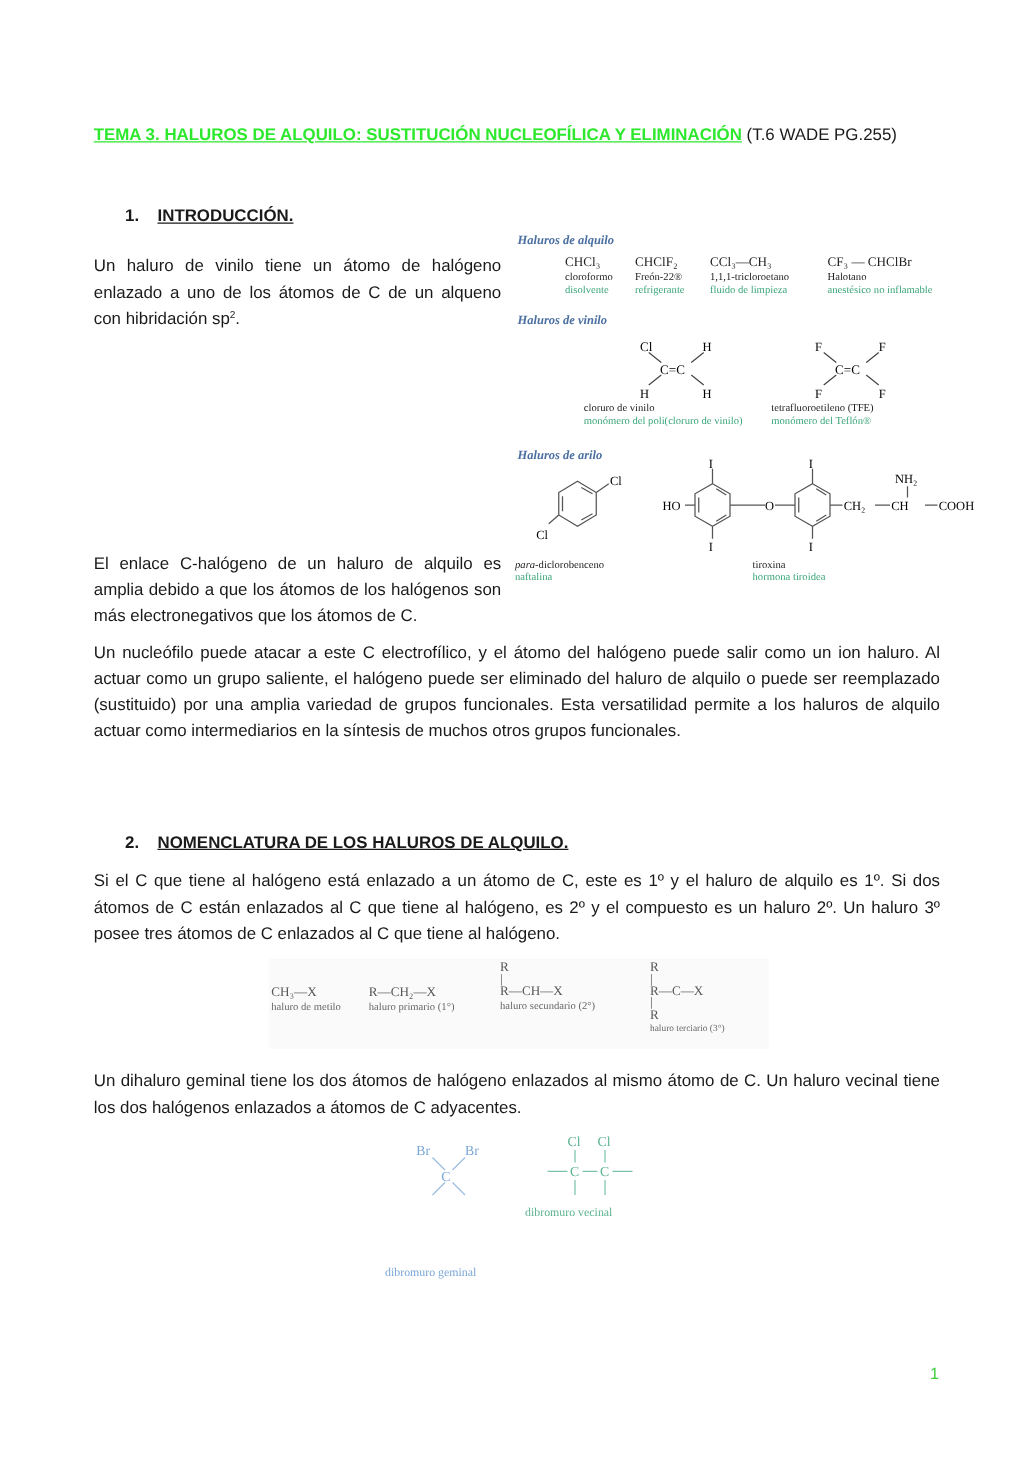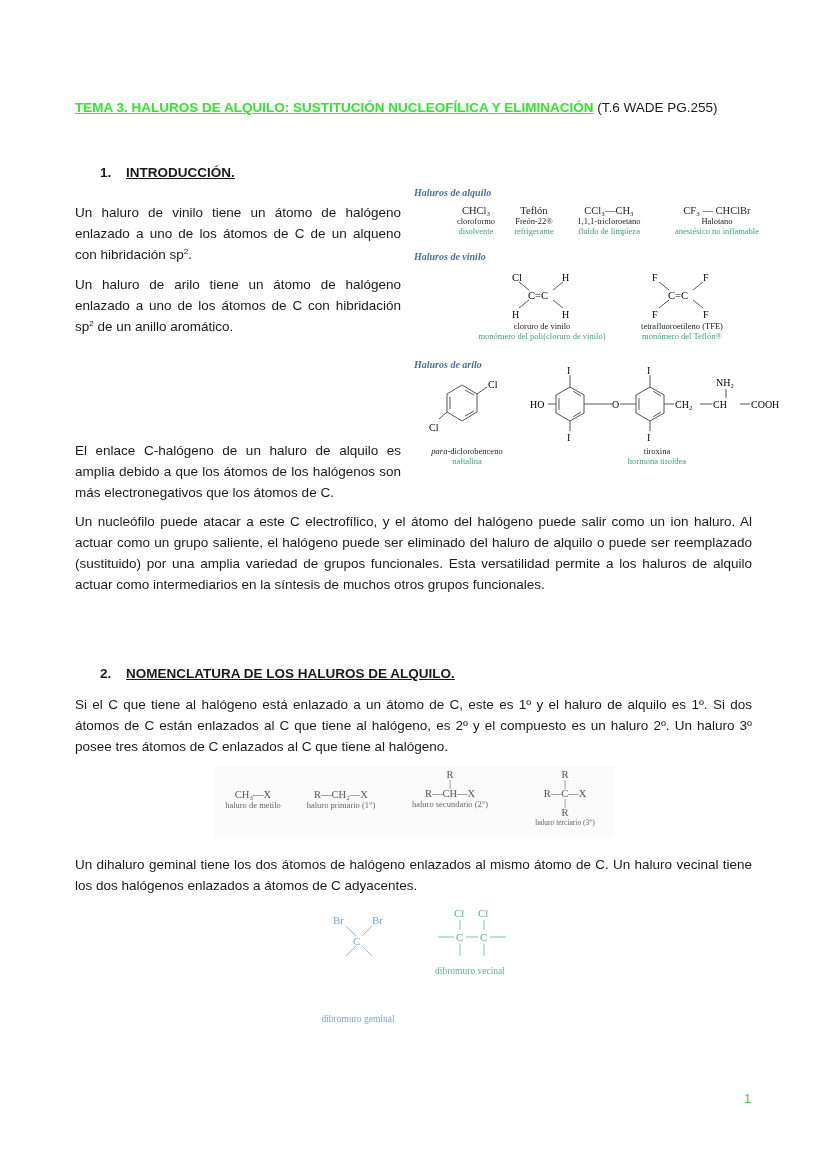--- a/index.html
+++ b/index.html
@@ -11,61 +11,58 @@
   .title-line .ref { color: #1a1a1a; }
   .heading { font-size: 13.5px; font-weight: bold; }
   .heading .num { display: inline-block; width: 26px; }
   .heading .txt { text-decoration: underline; }
   p.body { margin: 0; font-size: 13.5px; line-height: 21px; text-align: justify; }
   sup { font-size: 8px; vertical-align: 5px; line-height: 0; }
   .fig-label { font-family: "Liberation Serif", serif; color: #4a6fa0; font-style: italic; font-weight: bold; font-size: 10px; }
   .fig-green { color: #3aa57a; font-family: "Liberation Serif", serif; font-size: 8.5px; }
   .fig-black { color: #222; font-family: "Liberation Serif", serif; font-size: 8.5px; }
   .fig-formula { color: #222; font-family: "Liberation Serif", serif; font-size: 10.5px; }
-  .center { text-align: center; }
+  .center { }
   .page-num { left: 744px; top: 1091px; color: #3ecf3e; font-size: 13px; }
 </style>
 </head>
 <body>
 
 <div class="abs title-line">
   <span class="green">TEMA 3. HALUROS DE ALQUILO: SUSTITUCIÓN NUCLEOFÍLICA Y ELIMINACIÓN</span><span class="ref"> (T.6 WADE PG.255)</span>
 </div>
 
 <div class="abs heading" style="left:100px; top:165px;">
   <span class="num">1.</span><span class="txt">INTRODUCCIÓN.</span>
 </div>
 
 <div class="abs" style="left:75px; top:193px; width:326px;">
   <p class="body" style="margin-top:9px;">
     <span>Un haluro de vinilo tiene un átomo de halógeno enlazado a uno de los átomos de C de un alqueno con hibridación sp</span><sup>2</sup><span>.</span>
   </p>
-  <p class="body" style="margin-top:9px;">
-    <span>Un haluro de arilo tiene un átomo de halógeno enlazado a uno de los átomos de C con hibridación sp</span><sup>2</sup><span> de un anillo aromático.</span>
-  </p>
 </div>
 
 <div class="abs" style="left:75px; top:440px; width:326px;">
   <p class="body">El enlace C-halógeno de un haluro de alquilo es amplia debido a que los átomos de los halógenos son más electronegativos que los átomos de C.</p>
 </div>
 
 <div class="abs" style="left:75px; top:511px; width:677px;">
   <p class="body">Un nucleófilo puede atacar a este C electrofílico, y el átomo del halógeno puede salir como un ion haluro. Al actuar como un grupo saliente, el halógeno puede ser eliminado del haluro de alquilo o puede ser reemplazado (sustituido) por una amplia variedad de grupos funcionales. Esta versatilidad permite a los haluros de alquilo actuar como intermediarios en la síntesis de muchos otros grupos funcionales.</p>
 </div>
 
 <div class="abs" style="left:412px; top:185px; width:375px; height:290px;">
   <div class="abs fig-label" style="left:2px; top:2px;">Haluros de alquilo</div>
 
   <div class="abs center" style="left:40px; top:20px; width:48px;">
     <div class="fig-formula">CHCl₃</div>
     <div class="fig-black">cloroformo</div>
     <div class="fig-green">disolvente</div>
   </div>
   <div class="abs center" style="left:96px; top:20px; width:52px;">
-    <div class="fig-formula">Teflón</div>
+    <div class="fig-formula">CHClF₂</div>
     <div class="fig-black">Freón-22®</div>
     <div class="fig-green">refrigerante</div>
   </div>
   <div class="abs center" style="left:156px; top:20px; width:82px;">
     <div class="fig-formula">CCl₃—CH₃</div>
     <div class="fig-black">1,1,1-tricloroetano</div>
     <div class="fig-green">fluido de limpieza</div>
   </div>
   <div class="abs center" style="left:250px; top:20px; width:110px;">
     <div class="fig-formula">CF₃ — CHClBr</div>

